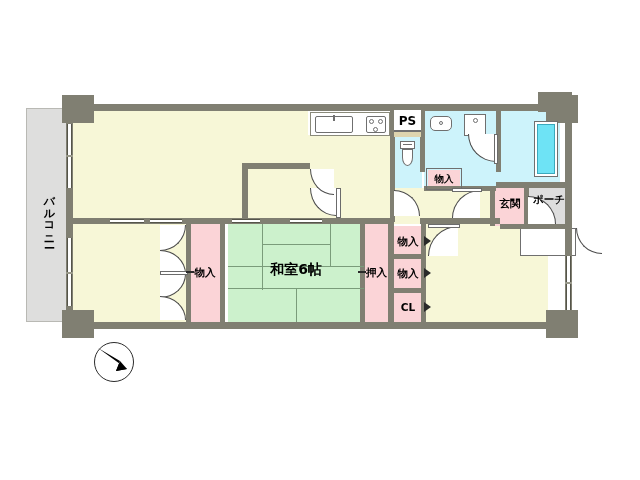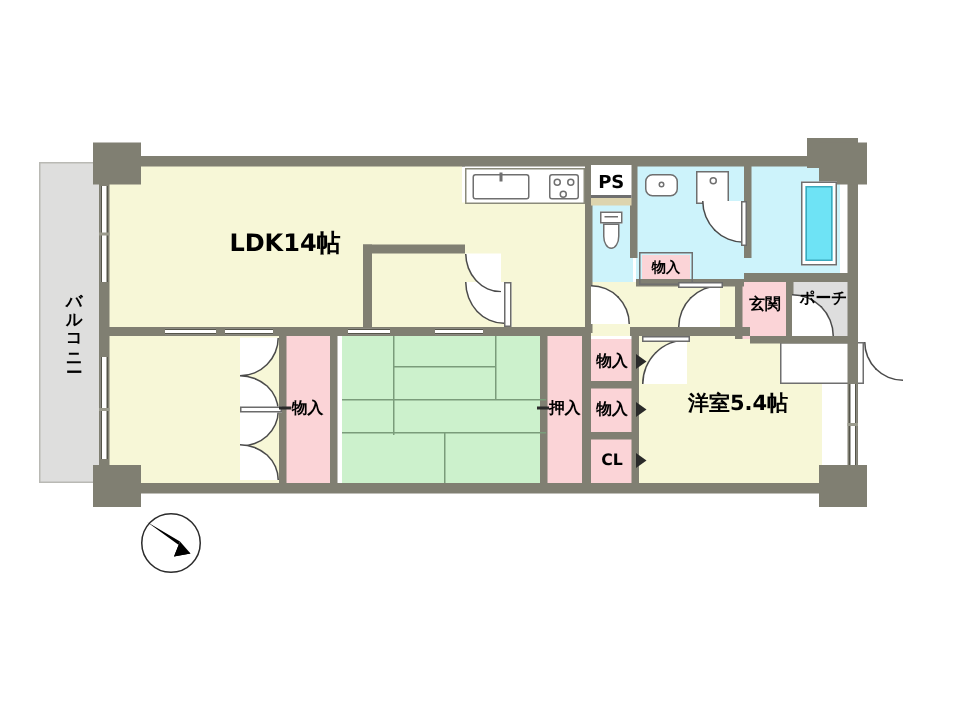--- a/index.html
+++ b/index.html
@@ -259,29 +259,26 @@
   <div class="abs swing sw-tr" style="left:160px; top:296px; width:26px; height:24px;"></div>
   <div class="abs doorleaf" style="left:160px; top:271px; width:28px; height:4px;"></div>
 
   <div class="abs tri-r" style="left:424px; top:236px;"></div>
   <div class="abs tri-r" style="left:424px; top:268px;"></div>
   <div class="abs tri-r" style="left:424px; top:302px;"></div>
 
   <div class="abs" style="left:358px; top:271px; width:8px; height:2px; background:#2a2a2a;"></div>
   <div class="abs" style="left:186px; top:271px; width:8px; height:2px; background:#2a2a2a;"></div>
 
-  <div class="abs lbl-box" style="left:130px; top:150px; width:120px; height:24px;">
-    <span class="lbl lbl-lg">LDK14帖</span>
-  </div>
-
-
-
-  <div class="abs lbl-box" style="left:436px; top:258px; width:112px; height:22px;">
-    <span class="lbl lbl-md">洋室5.4帖</span>
-  </div>
+
+
+  <div class="abs lbl-box" style="left:246px; top:258px; width:100px; height:22px;">
+    <span class="lbl lbl-md">和室6帖</span>
+  </div>
+
 
   <div class="abs lbl-box" style="left:190px; top:261px; width:30px; height:22px;">
     <span class="lbl lbl-xs">物入</span>
   </div>
 
   <div class="abs lbl-box" style="left:363px; top:261px; width:27px; height:22px;">
     <span class="lbl lbl-xs">押入</span>
   </div>
 
   <div class="abs lbl-box" style="left:394px; top:230px; width:28px; height:22px;">

